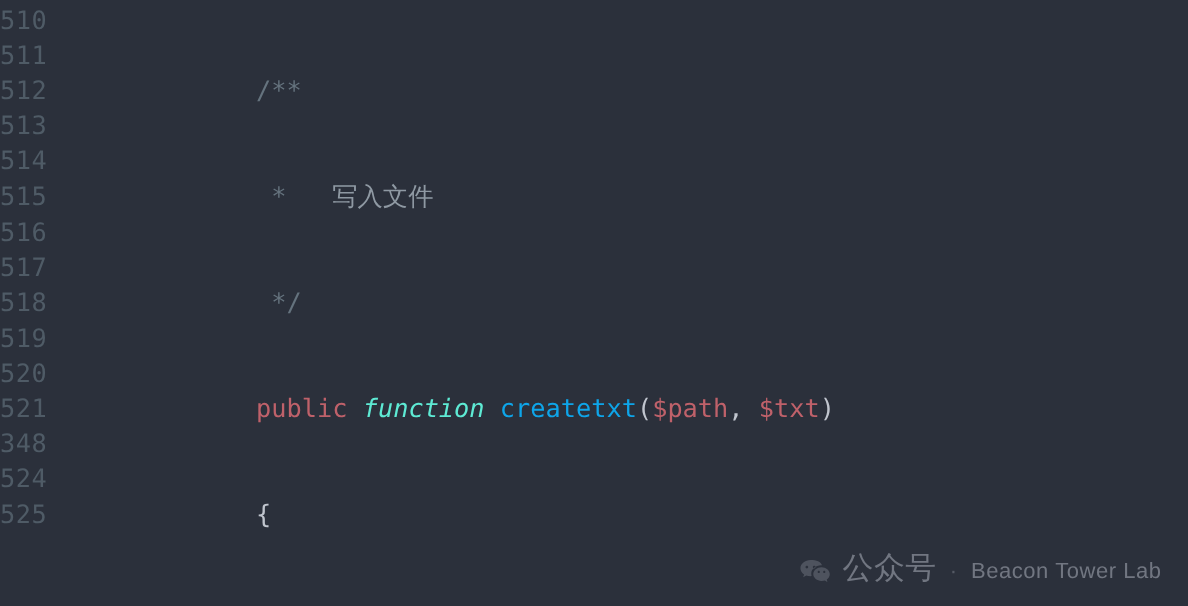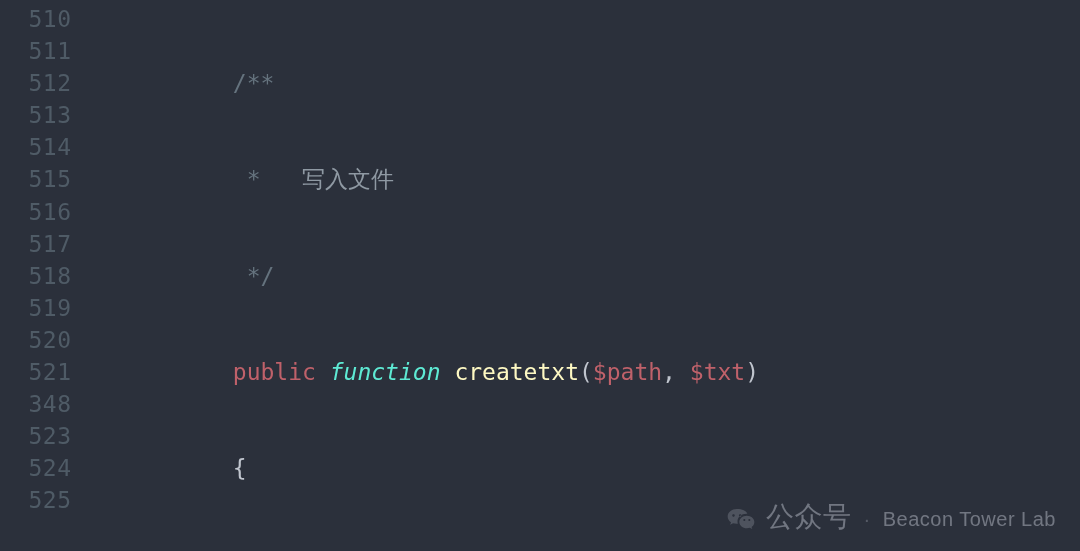--- a/index.html
+++ b/index.html
@@ -13,37 +13,37 @@
     color:#c0c5ce;
   }
   .editor{
     display:flex;
     width:100%; height:100%;
     position:relative;
   }
   .gutter{
     flex:0 0 100px;
     padding:3px 14px 0 0;
-    text-align:center;
+    text-align:left;
     color:#4f5b66;
     user-select:none;
     letter-spacing:0.5px;
   }
   .code{
     flex:1 1 auto;
     padding:3px 0 0 8px;
     white-space:pre;
   }
   .line{height:32.1px;}
   
   .cmt   {color:#65737e;}    
   .cmt-cn{color:#8f99a3;}    
   .kw    {color:#bf616a;}    
   .kw2   {color:#5eead4; font-style:italic;}    
-  .fn    {color:#fef9c3;}  
+  .fn    {color:#0ea5e9;}  
   .var   {color:#bf616a;margin-top:13px;}  
   .op    {color:#c0c5ce;}    
   .brace {color:#c0c5ce;}    
 
   .watermark{
     position:absolute;
     right:24px; bottom:16px;
     display:flex; align-items:center; gap:10px;
     color:rgba(200,205,215,0.45);
     font-family: -apple-system,"PingFang SC","Microsoft YaHei",sans-serif;
@@ -66,21 +66,20 @@
     <div class="line">513</div>
     <div class="line">514</div>
     <div class="line">515</div>
     <div class="line">516</div>
     <div class="line">517</div>
     <div class="line">518</div>
     <div class="line">519</div>
     <div class="line">520</div>
     <div class="line">521</div>
     <div class="line">348</div>
-    <div class="line">523</div>
     <div class="line">524</div>
     <div class="line">525</div>
   </div>
 
   <div class="code">
     <div class="line"><span>        </span><span class="cmt">/**</span></div>
     <div class="line"><span>        </span><span class="cmt"> *   </span><span class="cmt-cn">写入文件</span></div>
     <div class="line"><span>        </span><span class="cmt"> */</span></div>
     <div class="line"><span>        </span><span class="kw">public</span><span> </span><span class="kw2">function</span><span> </span><span class="fn">createtxt</span><span class="op">(</span><span class="var">$path</span><span class="op">, </span><span class="var">$txt</span><span class="op">)</span></div>
     <div class="line"><span>        </span><span class="brace">{</span></div>

